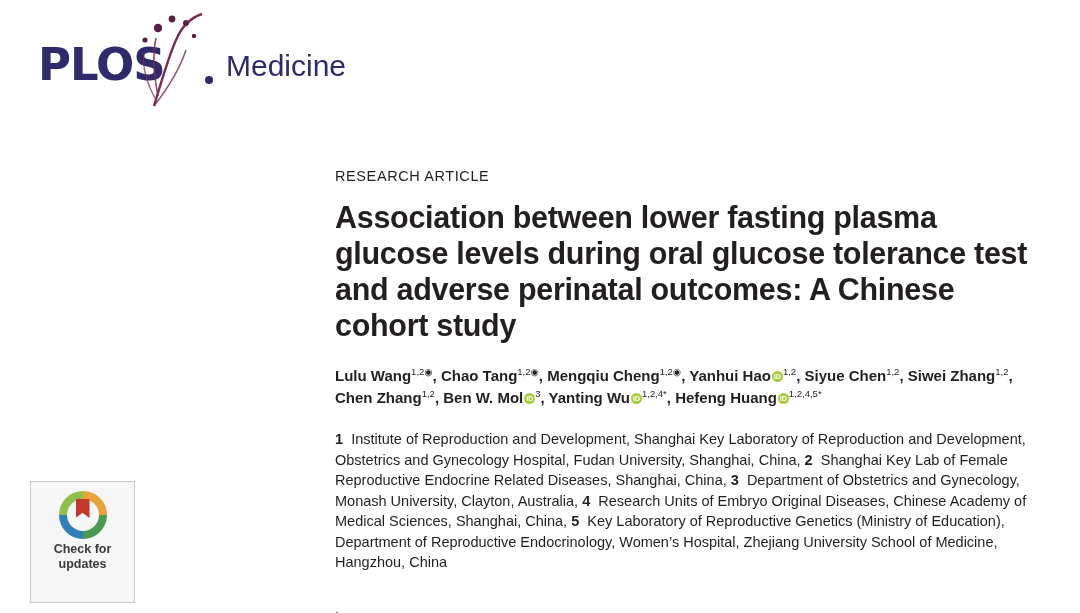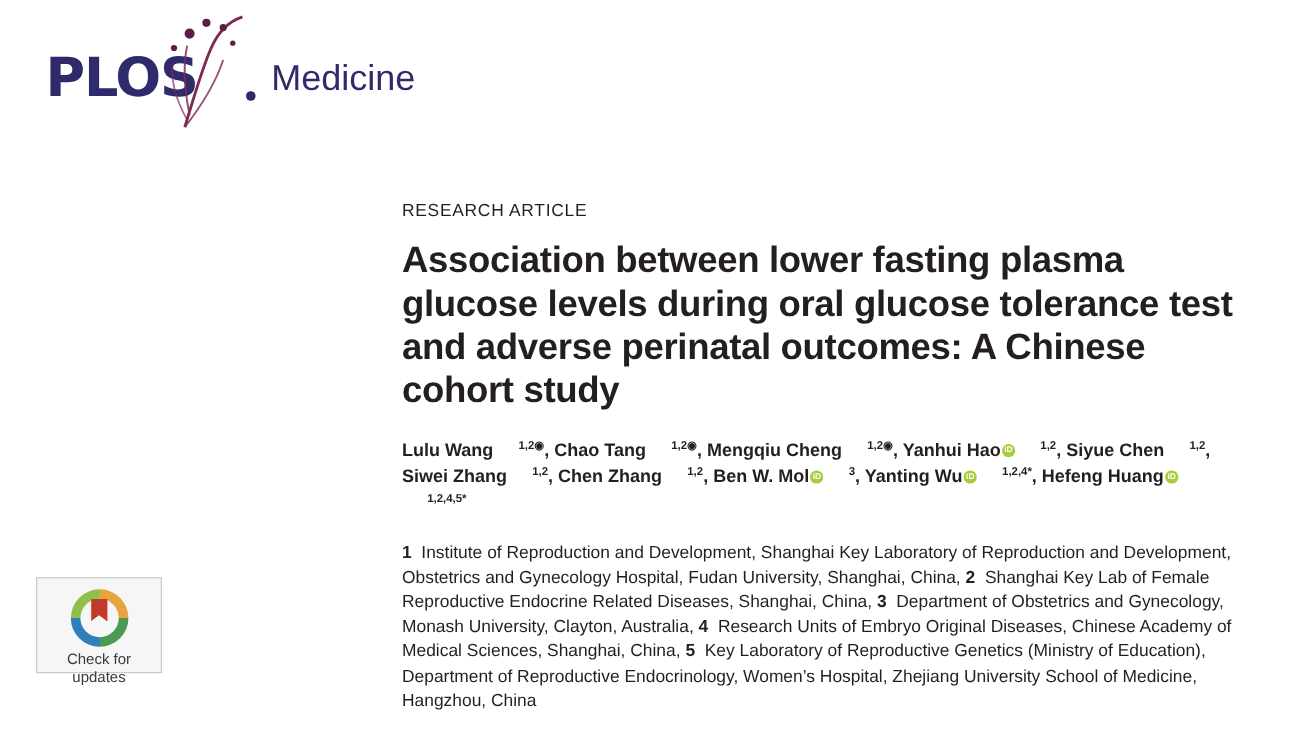--- a/index.html
+++ b/index.html
@@ -62,25 +62,26 @@
     width: 90px;
     height: 98px;
   }
 
   
   .cfu {
     position: absolute;
     left: 30px;
     top: 481px;
     width: 105px;
-    height: 80px;
+    height: 122px;
     border: 1px solid #c9c9c9;
     background: #f6f6f6;
     box-sizing: border-box;
     text-align: center;
+    font-weight: bold;
   }
   .cfu-ring {
     margin: 9px auto 3px auto;
     width: 48px;
     height: 48px;
     border-radius: 50%;
     background:
       conic-gradient(#e8a33d 0deg 90deg,
                      #4a9a52 90deg 180deg,
                      #2f7fba 180deg 270deg,
@@ -140,24 +141,23 @@
   .authors {
     font-size: 15px;
     line-height: 22px;
     font-weight: bold;
     color: #231f20;
     margin-bottom: 20px;
     max-width: 700px;
   }
   .authors sup {
     font-size: 9.5px;
-    font-weight: bold;
+    font-weight: normal;
     vertical-align: super;
     line-height: 0;
-    margin-left: 21px;
   }
   .orcid {
     display: inline-block;
     width: 11px;
     height: 11px;
     border-radius: 50%;
     background: #a6ce39;
     position: relative;
     vertical-align: baseline;
     margin: 0 0px 0 1px;

